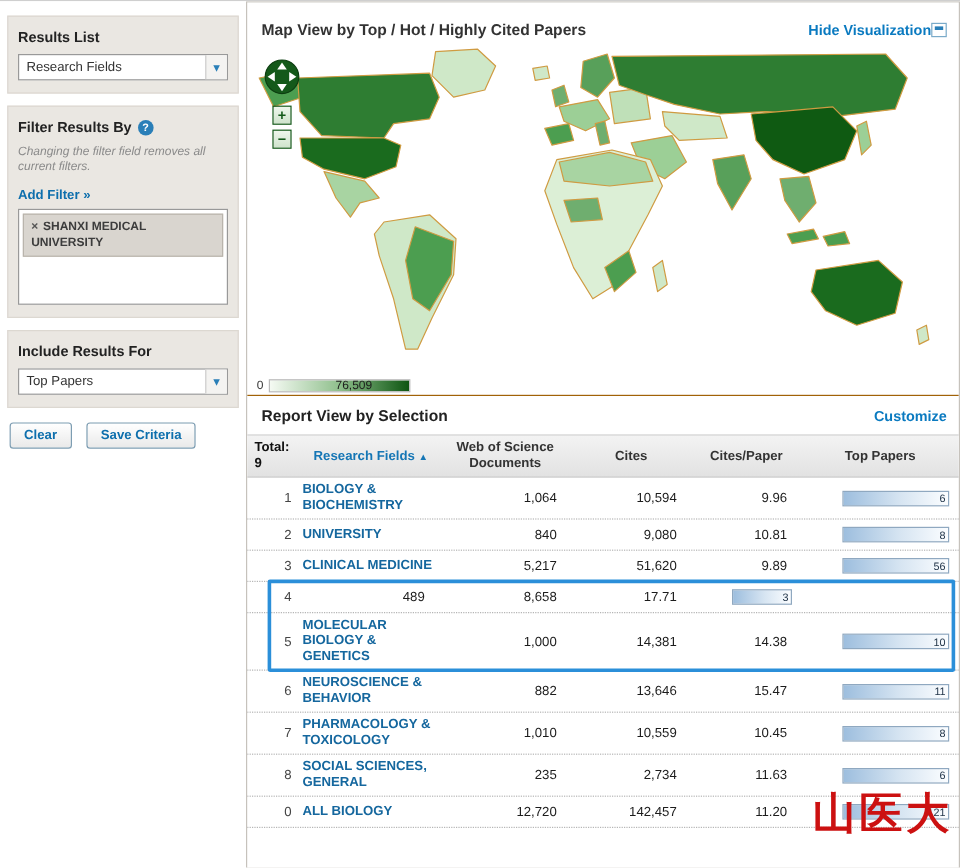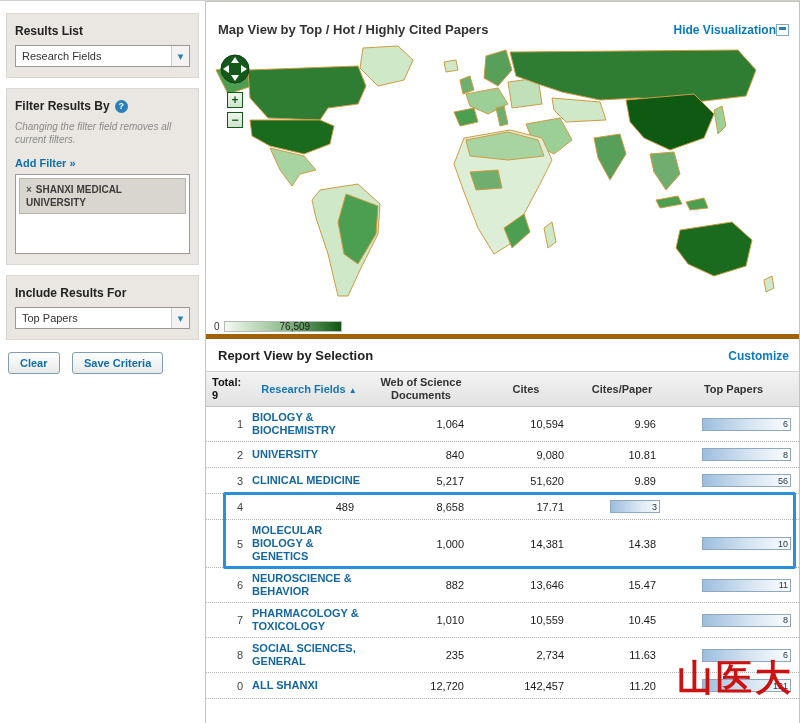--- a/index.html
+++ b/index.html
@@ -17,35 +17,35 @@
   .note { font-size:10px; font-style:italic; color:#8a8a8a; line-height:1.3; margin:2px 0 7px; }
   .add-filter { display:inline-block; color:#0e6fad; font-weight:bold; font-size:11px; margin-bottom:5px; text-decoration:none; }
   .filter-box { background:#fff; border:1px solid #999; min-height:80px; padding:3px; }
   .chip { background:#d9d5cf; border:1px solid #b9b4ac; padding:4px 6px; font-size:10px; font-weight:bold; color:#3c3c3c; line-height:1.3; cursor:pointer; }
   .chip .x { color:#555; margin-right:4px; }
   .buttons { margin:12px 0 0 8px; }
   .btn { display:inline-block; background:linear-gradient(#ffffff,#e9e9e9); border:1px solid #7d9db2; border-radius:3px; color:#0e6fad; font-weight:bold; font-size:11px; padding:4px 11px; margin-right:8px; cursor:pointer; }
 
   
   .main { position:absolute; left:205px; top:0; width:595px; height:723px; border:1px solid #c6c2bc; background:#fff; overflow:hidden; }
-  .main-header { display:flex; justify-content:space-between; align-items:center; padding:20px 10px 5px 12px; }
+  .main-header { display:flex; justify-content:space-between; align-items:center; padding:15px 10px 5px 12px; }
   .map-title { font-size:13px; font-weight:bold; color:#333; }
   .hide-link { font-size:12px; font-weight:bold; color:#0a7ac0; display:flex; align-items:center; gap:0; text-decoration:none; cursor:pointer; }
   .collapse-icon { width:13px; height:12px; border:1px solid #7aaac9; background:#fff; position:relative; }
   .collapse-icon::after { content:""; position:absolute; left:2px; right:2px; top:2px; height:3px; background:#2a7fb8; }
 
   .map-wrap { position:relative; height:292px; }
   svg.worldmap { display:block; margin:0 auto; }
   .map-controls { position:absolute; left:14px; top:12px; }
   .zoom-btn { width:16px; height:16px; border:1px solid #14591a; background:linear-gradient(#eef6ec,#cfe3cc); color:#14591a; font-weight:bold; font-size:12px; line-height:14px; text-align:center; margin:4px 0 0 7px; cursor:pointer; }
   .legend { position:absolute; left:8px; bottom:2px; display:flex; align-items:center; font-size:10px; color:#333; }
   .legend-bar { width:118px; height:11px; margin-left:4px; background:linear-gradient(to right,#f5faf3,#8fbf8c,#0d5511); border:1px solid #b9b9b9; }
   .legend-max { margin-left:-62px; color:#1c1c1c; }
 
-  .report-header { border-top:5px solid #a16207; display:flex; justify-content:space-between; align-items:center; padding:9px 10px 8px 12px; }
+  .report-header { border-top:1px solid #a16207; display:flex; justify-content:space-between; align-items:center; padding:9px 10px 8px 12px; }
   .report-title { font-size:13px; font-weight:bold; color:#222; }
   .customize { font-size:12px; font-weight:bold; color:#0a7ac0; text-decoration:none; cursor:pointer; }
 
   .grid-row { display:grid; grid-template-columns:46px 114px 110px 100px 92px 1fr; align-items:center; }
   .thead { background:linear-gradient(#f3f3f3,#e2e2e2); border-top:1px solid #d0d0d0; border-bottom:1px solid #c2c2c2; padding:4px 0; font-size:11px; }
   .th { text-align:center; font-weight:bold; color:#333; line-height:1.2; }
   .th.total { text-align:left; padding:0 10px 0 6px; color:#111; }
   .th.rf { color:#1576b5; cursor:pointer; }
   .sort-asc { font-size:8px; color:#1576b5; }
 
@@ -292,21 +292,21 @@
     <div class="num cpp">11.63</div>
     <div class="bar-cell">
       <div class="bar">
         <span class="bar-val">6</span>
       </div>
     </div>
   </div>
           <div class="grid-row trow">
     <div class="rank">0</div>
     <div class="field">
-              <a>ALL SHANXI</a>
+              <a>ALL BIOLOGY</a>
             </div>
     <div class="num docs">12,720</div>
     <div class="num cites">142,457</div>
     <div class="num cpp">11.20</div>
     <div class="bar-cell">
       <div class="bar">
         <span class="bar-val">121</span>
       </div>
     </div>
   </div>

